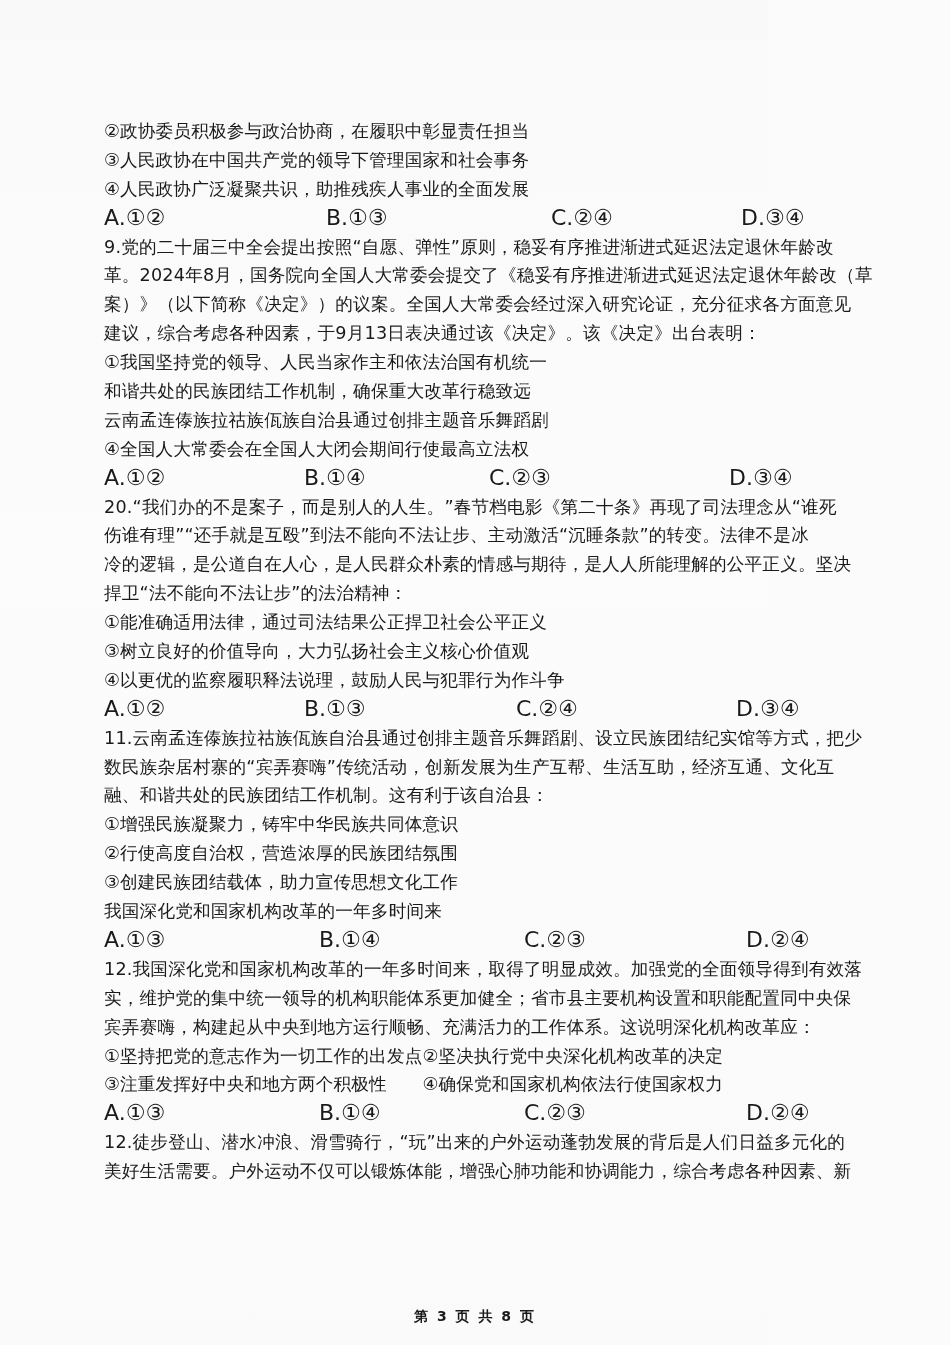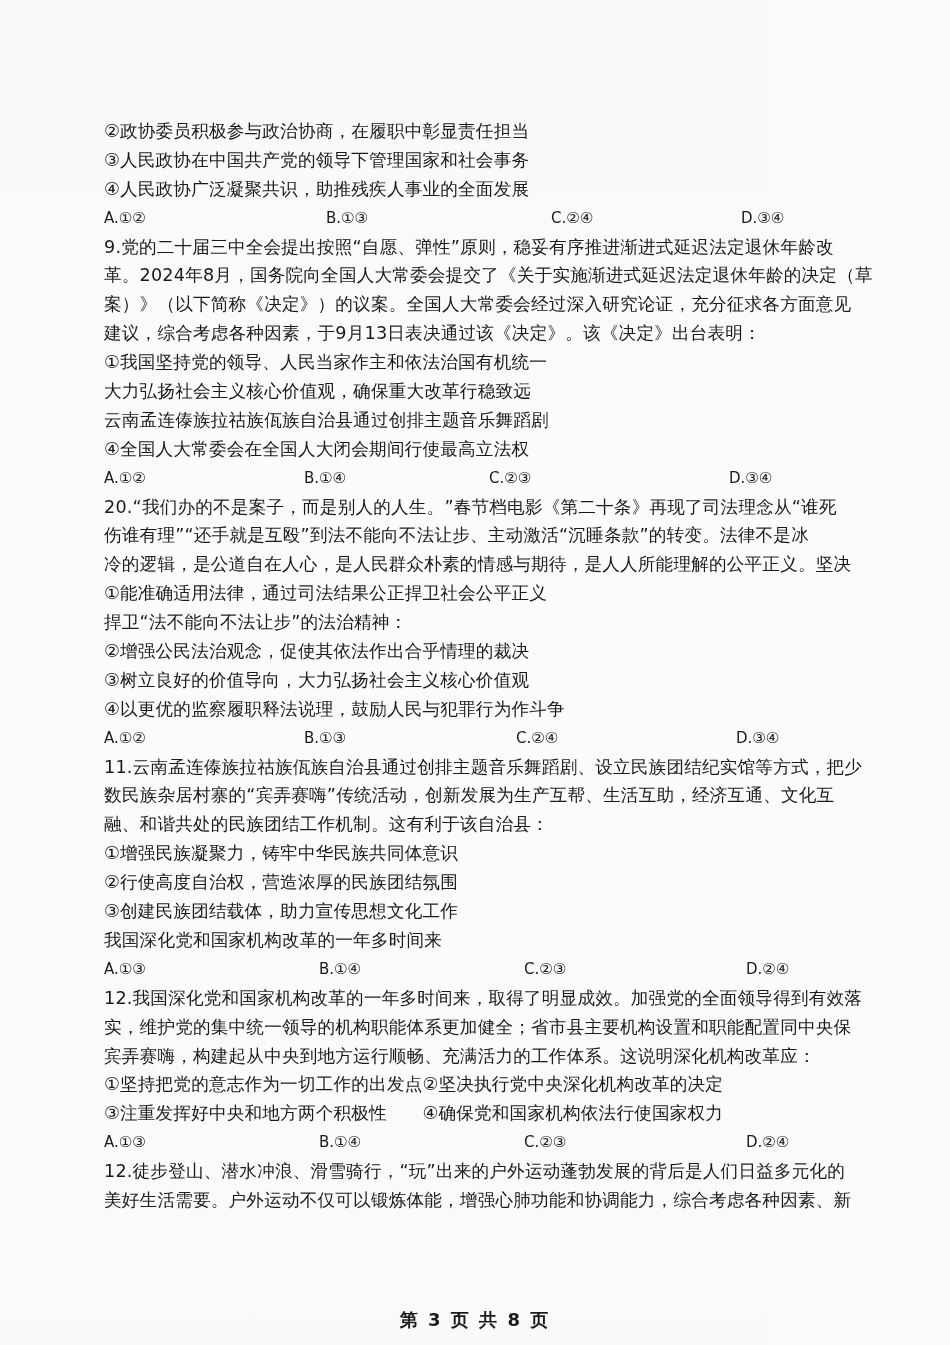--- a/index.html
+++ b/index.html
@@ -24,31 +24,31 @@
   .line {
     font-size: 17.6px;
     line-height: 28.9px;
     height: 28.9px;
     white-space: nowrap;
     letter-spacing: 0.2px;
     font-weight: 500;
   }
   .opts {
     display: flex;
-    font-size: 15px;
+    font-size: 22px;
     line-height: 28.9px;
     height: 28.9px;
   }
   .opt { white-space: nowrap; }
   .footer {
     position: absolute;
     top: 1308px;
     left: 0; width: 950px;
     text-align: center;
-    font-size: 18px;
+    font-size: 14px;
     font-weight: bold;
     letter-spacing: 2px;
   }
 </style>
 </head>
 <body>
 
 <div class="page">
   <div class="content">
 
@@ -59,42 +59,41 @@
       <div class="opts">
         <span class="opt" style="width:222px">A.①②</span>
         <span class="opt" style="width:225px">B.①③</span>
         <span class="opt" style="width:190px">C.②④</span>
         <span class="opt">D.③④</span>
       </div>
     </div>
 
     <div>
       <div class="line">9.党的二十届三中全会提出按照“自愿、弹性”原则，稳妥有序推进渐进式延迟法定退休年龄改</div>
-      <div class="line">革。2024年8月，国务院向全国人大常委会提交了《关于实施渐进式延迟法定退休年龄的决定（草</div>
+      <div class="line">革。2024年8月，国务院向全国人大常委会提交了《稳妥有序推进渐进式延迟法定退休年龄改（草</div>
       <div class="line">案）》（以下简称《决定》）的议案。全国人大常委会经过深入研究论证，充分征求各方面意见</div>
       <div class="line">建议，综合考虑各种因素，于9月13日表决通过该《决定》。该《决定》出台表明：</div>
       <div class="line">①我国坚持党的领导、人民当家作主和依法治国有机统一</div>
-      <div class="line">大力弘扬社会主义核心价值观，确保重大改革行稳致远</div>
+      <div class="line">和谐共处的民族团结工作机制，确保重大改革行稳致远</div>
       <div class="line">云南孟连傣族拉祜族佤族自治县通过创排主题音乐舞蹈剧</div>
       <div class="line">④全国人大常委会在全国人大闭会期间行使最高立法权</div>
       <div class="opts">
         <span class="opt" style="width:200px">A.①②</span>
         <span class="opt" style="width:185px">B.①④</span>
         <span class="opt" style="width:240px">C.②③</span>
         <span class="opt">D.③④</span>
       </div>
     </div>
 
     <div>
       <div class="line">20.“我们办的不是案子，而是别人的人生。”春节档电影《第二十条》再现了司法理念从“谁死</div>
       <div class="line">伤谁有理”“还手就是互殴”到法不能向不法让步、主动激活“沉睡条款”的转变。法律不是冰</div>
       <div class="line">冷的逻辑，是公道自在人心，是人民群众朴素的情感与期待，是人人所能理解的公平正义。坚决</div>
+      <div class="line">捍卫“法不能向不法让步”的法治精神：</div>
       <div class="line">①能准确适用法律，通过司法结果公正捍卫社会公平正义</div>
-      <div class="line">捍卫“法不能向不法让步”的法治精神：</div>
-      <div class="line">②增强公民法治观念，促使其依法作出合乎情理的裁决</div>
       <div class="line">③树立良好的价值导向，大力弘扬社会主义核心价值观</div>
       <div class="line">④以更优的监察履职释法说理，鼓励人民与犯罪行为作斗争</div>
       <div class="opts">
         <span class="opt" style="width:200px">A.①②</span>
         <span class="opt" style="width:212px">B.①③</span>
         <span class="opt" style="width:220px">C.②④</span>
         <span class="opt">D.③④</span>
       </div>
     </div>
 

